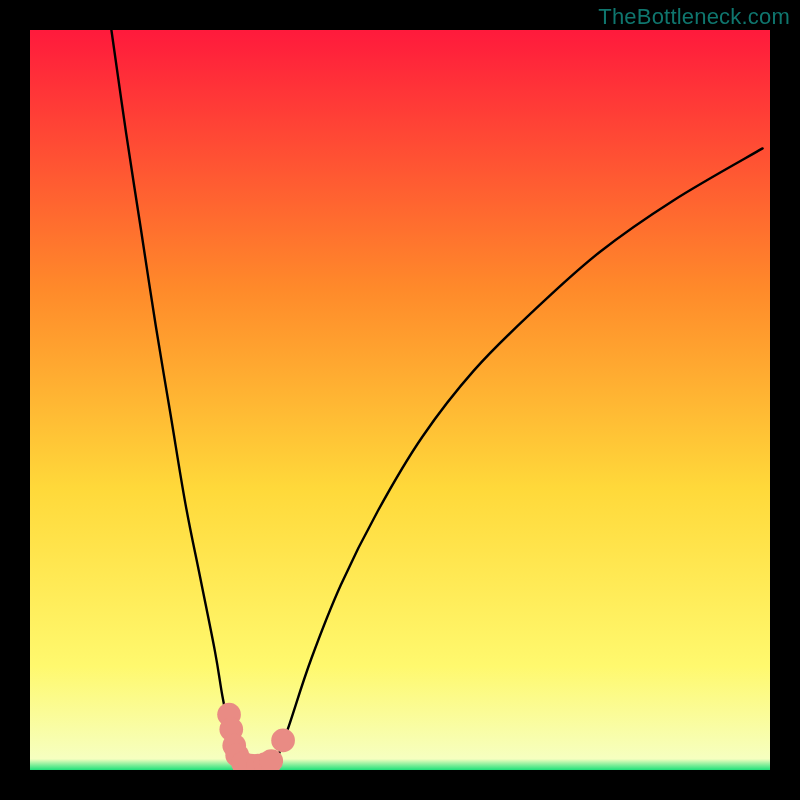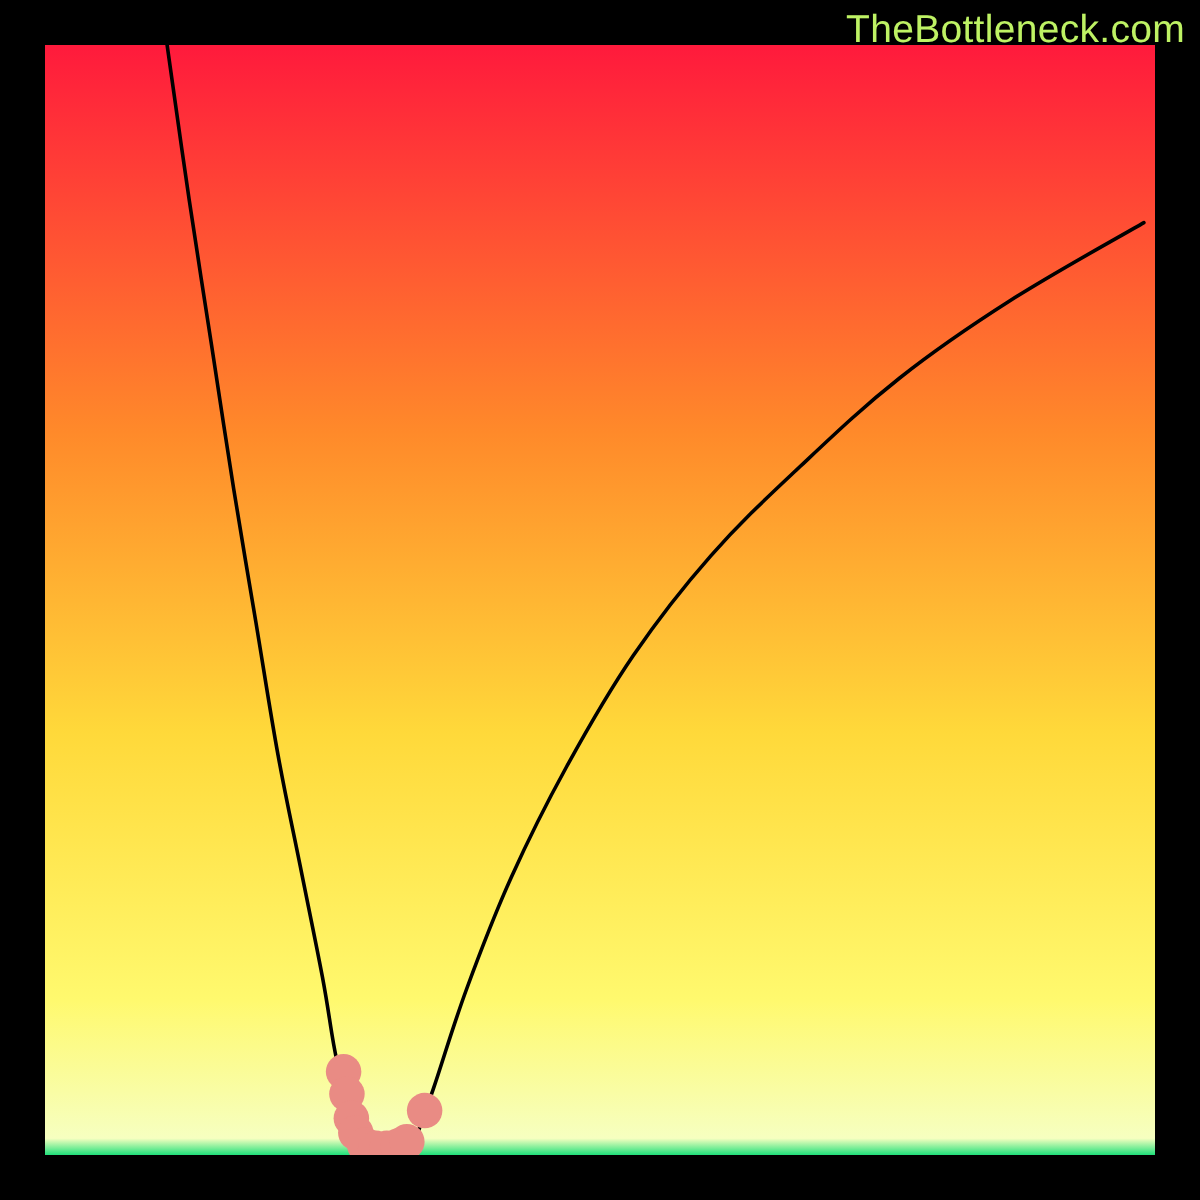--- a/index.html
+++ b/index.html
@@ -16,22 +16,22 @@
     left: 0;
     top: 0;
     width: 800px;
     height: 800px;
     background: #000;
   }
   .watermark {
     position: absolute;
     top: 4px;
     right: 10px;
-    color: #bef264;
-    font-size: 26px;
+    color: #0f766e;
+    font-size: 22px;
     font-weight: 500;
     letter-spacing: 0.2px;
     user-select: none;
   }
   .plot {
     position: absolute;
     left: 30px;
     top: 30px;
     width: 740px;
     height: 740px;

